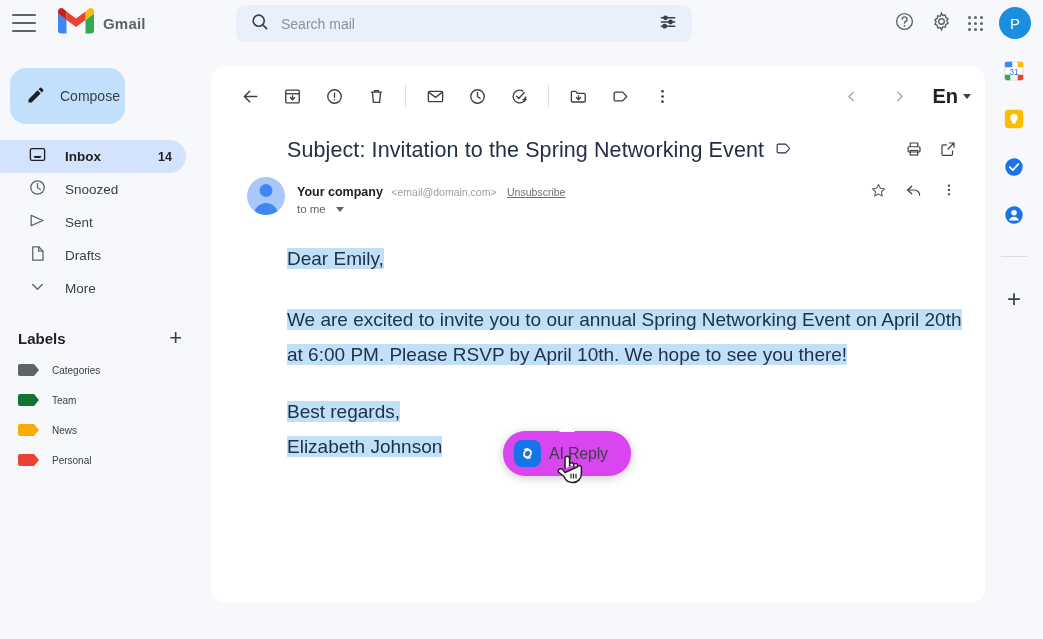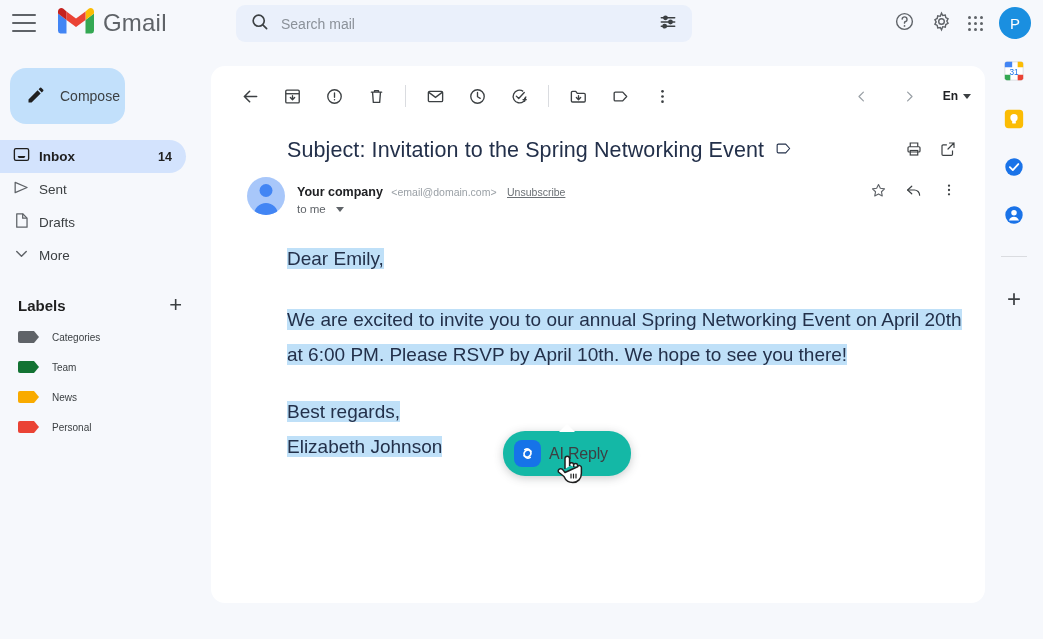--- a/index.html
+++ b/index.html
@@ -13,21 +13,21 @@
 
   
   .topbar {
     position: absolute; top: 0; left: 0; width: 1043px; height: 46px;
     display: flex; align-items: center;
   }
   .hamburger { width: 24px; height: 18px; margin-left: 12px; display: flex;
     flex-direction: column; justify-content: space-between; cursor: pointer; }
   .hamburger span { display: block; height: 2px; width: 24px; background: #5f6368; border-radius: 1px; }
   .brand { display: flex; align-items: center; margin-left: 22px; gap: 9px; }
-  .brand-text { font-size: 24px; color: #5f6368; letter-spacing: .2px; }
+  .brand-text { font-size: 15px; color: #5f6368; letter-spacing: .2px; font-weight: bold; }
 
   .search-wrap {
     position: absolute; left: 236px; top: 5px; width: 456px; height: 37px;
     background: #eaf0fb; border-radius: 9px; display: flex; align-items: center;
     padding: 0 14px;
     justify-content: flex-end;
   }
   .search-input {
     border: 0; outline: 0; background: transparent; flex: 1;
     font-family: "Liberation Sans", sans-serif; font-size: 14px; color: #3c4043;
@@ -50,22 +50,22 @@
   .sidebar { position: absolute; left: 0; top: 46px; width: 200px; height: 593px; }
   .compose {
     margin: 22px 0 0 10px; width: 115px; height: 56px; border-radius: 16px;
     background: #c2e0fb; display: flex; align-items: center; gap: 14px;
     padding-left: 16px; cursor: pointer; border: 0;
   }
   .compose-label { font-size: 14px; color: #3c4043; }
 
   .nav { margin-top: 16px; }
   .nav-item {
-    height: 33px; display: flex; align-items: center; gap: 8px;
-    padding-left: 12px; margin-right: 14px;
+    height: 33px; display: flex; align-items: center; gap: 18px;
+    padding-left: 28px; margin-right: 14px;
     border-top-right-radius: 17px; border-bottom-right-radius: 17px;
     cursor: pointer; position: relative;
   }
   .nav-item.active { background: #d3e3fd; }
   .nav-label { font-size: 13.5px; color: #3c4043; }
   .nav-item.active .nav-label { font-weight: bold; color: #1f1f1f; }
   .nav-count { position: absolute; right: 14px; font-size: 12.5px;
     color: #1f1f1f; font-weight: bold; }
 
   .labels-head {
@@ -91,21 +91,21 @@
   .card {
     position: absolute; left: 211px; top: 66px; width: 774px; height: 537px;
     background: #fff; border-radius: 14px;
   }
   .toolbar { height: 60px; display: flex; align-items: center; padding-left: 18px;
     position: relative; }
   .tb-icon { width: 42px; height: 40px; display: flex; align-items: center;
     justify-content: center; cursor: pointer; }
   .tb-sep { width: 1px; height: 22px; background: #dadce0; margin: 0 8px; }
   .tb-right { position: absolute; right: 14px; display: flex; align-items: center; gap: 6px; }
-  .lang { font-size: 12px; color: #202124; font-weight: bold;
+  .lang { font-size: 20px; color: #202124; font-weight: bold;
     display: flex; align-items: center; gap: 5px; cursor: pointer; margin-left: 6px; }
   .caret { width: 0; height: 0; border-left: 4px solid transparent;
     border-right: 4px solid transparent; border-top: 5px solid #3c4043; }
 
   .subject-row { display: flex; align-items: center; padding: 12px 20px 0 76px;
     position: relative; }
   .subject { font-size: 21.5px; color: #23304a; letter-spacing: .1px; }
   .subject-icons { position: absolute; right: 28px; top: 14px; display: flex; gap: 16px; }
 
   .sender-row { display: flex; align-items: flex-start; padding: 14px 20px 0 36px;
@@ -126,21 +126,21 @@
 
   .body { padding: 26px 20px 0 76px; }
   .body p { font-size: 19px; line-height: 35px; color: #23304a; }
   .body .hl { background: #bfe0f8; }
   .spacer { height: 26px; }
   .sig { margin-top: 22px; }
 
   
   .ai-popup {
     position: absolute; left: 503px; top: 431px; width: 128px; height: 45px;
-    background: #14b8a6; border-radius: 22px; display: flex; align-items: center;
+    background: #d946ef; border-radius: 22px; display: flex; align-items: center;
     gap: 8px; padding-left: 11px; cursor: pointer;
     box-shadow: 0 2px 10px rgba(60,64,67,.28);
   }
   .ai-popup:before {
     content: ""; position: absolute; top: -7px; left: 56px;
     border-left: 8px solid transparent; border-right: 8px solid transparent;
     border-bottom: 8px solid #fff;
   }
   .ai-logo { width: 27px; height: 27px; border-radius: 8px; background: #1673e8;
     display: flex; align-items: center; justify-content: center; flex: none; }
@@ -244,20 +244,29 @@
         <svg width="19" height="19" viewBox="0 0 24 24" fill="none" stroke="#1f1f1f" stroke-width="1.7">
           <rect x="3" y="4.5" width="18" height="15" rx="2"></rect>
           <path d="M3 14h4l1.5 2.5h7L17 14h4" fill="#1f1f1f" stroke="none"></path>
         </svg>
       </span>
       <span class="nav-label">Inbox</span>
       <span class="nav-count">14</span>
     </div>
 
 
+    <div class="nav-item">
+      <span>
+        <svg width="19" height="19" viewBox="0 0 24 24" fill="none" stroke="#5f6368" stroke-width="1.6">
+          <circle cx="12" cy="12" r="8.5"></circle>
+            <path d="M12 7v5.3l3.4 2" stroke-linecap="round"></path>
+        </svg>
+      </span>
+      <span class="nav-label">Snoozed</span>
+    </div>
 
     <div class="nav-item">
       <span>
         <svg width="19" height="19" viewBox="0 0 24 24" fill="none" stroke="#5f6368" stroke-width="1.6">
           <path d="M4 5.5l15 6.5-15 6.5z" stroke-linejoin="round"></path>
         </svg>
       </span>
       <span class="nav-label">Sent</span>
     </div>
 

